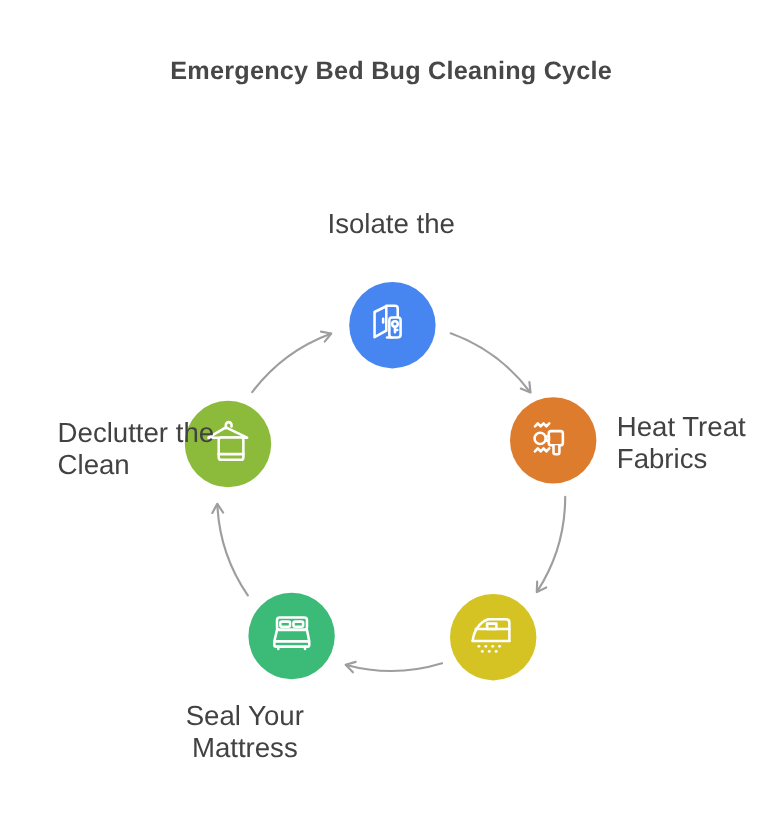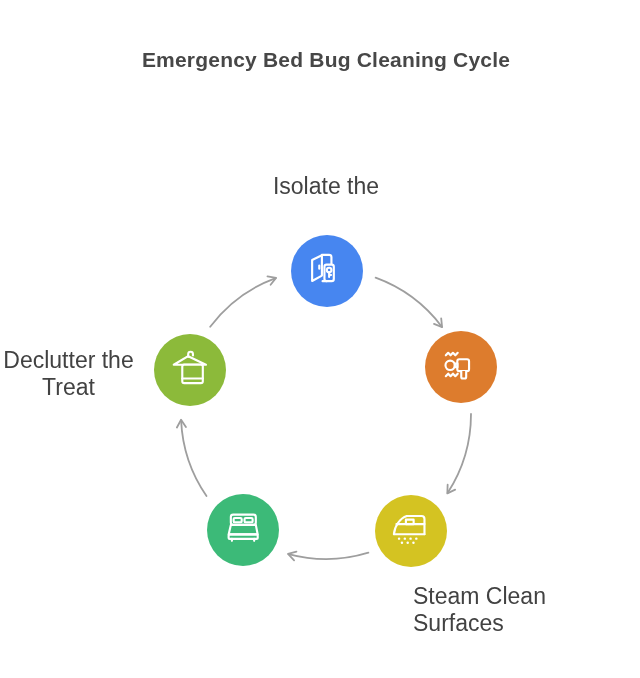--- a/index.html
+++ b/index.html
@@ -29,21 +29,21 @@
   .icon .st{stroke:#fff;fill:none;stroke-width:2.6;stroke-linecap:round;stroke-linejoin:round;}
   .icon .occ{fill:var(--c,#ccc);}
   .icon .dot{fill:#fff;stroke:none;}
 
   
   .label{position:absolute;font-size:23px;line-height:27px;color:var(--text,#424242);}
   .l0{left:226px;top:173px;width:200px;text-align:center;}
   .l1{left:514px;top:342px;text-align:left;}
   .l2{left:413px;top:583px;text-align:left;}
   .l3{left:104px;top:583px;width:200px;text-align:center;}
-  .l4{left:0px;top:347px;width:137px;text-align:center;}
+  .l4{left:0px;top:347px;width:137px;text-align:left;padding-left:48px;}
 </style>
 </head>
 <body>
 
 <div class="stage">
 
   <div class="title">Emergency Bed Bug Cleaning Cycle</div>
 
   <svg class="arrows" viewBox="0 0 640 678">
     <defs>
@@ -76,59 +76,63 @@
   <div class="node n1" style="--c: #dd7c2d;">
     <svg class="icon" viewBox="0 0 56 56">
       <path class="st" d="M9.5 13.8 l2.9 -3.1 l2.9 3.1 l2.9 -3.1 l2.9 3.1 l2.9 -3.1" stroke-width="2.2"></path>
       <path class="st" d="M9.5 39.2 l2.9 -3.1 l2.9 3.1 l2.9 -3.1 l2.9 3.1 l2.9 -3.1" stroke-width="2.2"></path>
       <circle class="st" cx="14.8" cy="26" r="5.7"></circle>
       <rect class="st" x="20.5" y="23.8" width="3.2" height="4.4" stroke-width="2"></rect>
       <rect class="st" x="23.5" y="18.6" width="14.3" height="14.4" rx="2.4"></rect>
       <path class="st occ" d="M28.3 33 V40.2 Q28.3 42 30.1 42 H32.5 Q34.3 42 34.3 40.2 V33"></path>
     </svg>
   </div>
+  <div class="label l1">
+    <div>Heat Treat</div>
+    <div>Fabrics</div>
+  </div>
 
   <div class="node n2" style="--c: #d4c322;">
     <svg class="icon" viewBox="0 0 56 56">
       <path class="st" d="M23 9.8 H40.9 Q44.4 9.8 44.4 13.3 V31.9"></path>
       <path class="st" d="M23 9.8 C14.5 12.5 8.2 21.5 7.2 31.9"></path>
       <path class="st" d="M7.2 31.9 H44.4"></path>
       <path class="st" d="M10.3 19.6 H44.4"></path>
       <rect class="st" x="21.8" y="14.2" width="9.4" height="5.4" stroke-width="2.2"></rect>
       <circle class="dot" cx="13.5" cy="37.3" r="1.5"></circle>
       <circle class="dot" cx="20.5" cy="37.3" r="1.5"></circle>
       <circle class="dot" cx="27.5" cy="37.3" r="1.5"></circle>
       <circle class="dot" cx="34.5" cy="37.3" r="1.5"></circle>
       <circle class="dot" cx="17" cy="42.4" r="1.5"></circle>
       <circle class="dot" cx="24" cy="42.4" r="1.5"></circle>
       <circle class="dot" cx="31" cy="42.4" r="1.5"></circle>
     </svg>
   </div>
-  <div class="label l2">
-    <div>Steam Clean</div>
-    <div>Surfaces</div>
-  </div>
 
   <div class="node n3" style="--c: #3cba78;">
     <svg class="icon" viewBox="0 0 56 56">
       <rect class="st" x="13.2" y="9.3" width="30.4" height="12.5" rx="2.8"></rect>
       <rect class="st" x="16.6" y="13.4" width="9.8" height="5.2" rx="1.4" stroke-width="2.2"></rect>
       <rect class="st" x="29.9" y="13.4" width="9.8" height="5.2" rx="1.4" stroke-width="2.2"></rect>
       <path class="st occ" d="M13.2 21.8 H43.6 L45.9 33.4 H10.5 Z"></path>
       <rect class="st" x="10.5" y="33.4" width="35.4" height="5.4" rx="1.2"></rect>
       <path class="st" d="M14.5 38.8 V41.2 M41.6 38.8 V41.2" stroke-width="2.2"></path>
     </svg>
+  </div>
+  <div class="label l3">
+    <div>Seal Your</div>
+    <div>Mattress</div>
   </div>
 
   <div class="node n4" style="--c: #8cba3a;">
     <svg class="icon" viewBox="0 0 56 56">
       <path class="st" d="M25.8 12 V8.7 A2.9 2.9 0 1 1 31.6 8.7 V10.2" stroke-width="2.2"></path>
       <path class="st" d="M25.8 11.2 L47.4 21.6 H8.2 Z"></path>
       <rect class="st occ" x="18.6" y="21.4" width="25" height="22.6" rx="2.4"></rect>
       <path class="st" d="M18.6 38.3 H43.6"></path>
     </svg>
   </div>
   <div class="label l4">
     <div>Declutter the</div>
-    <div>Treat</div>
+    <div>Clean</div>
   </div>
 
 </div>
 
 </body></html>

